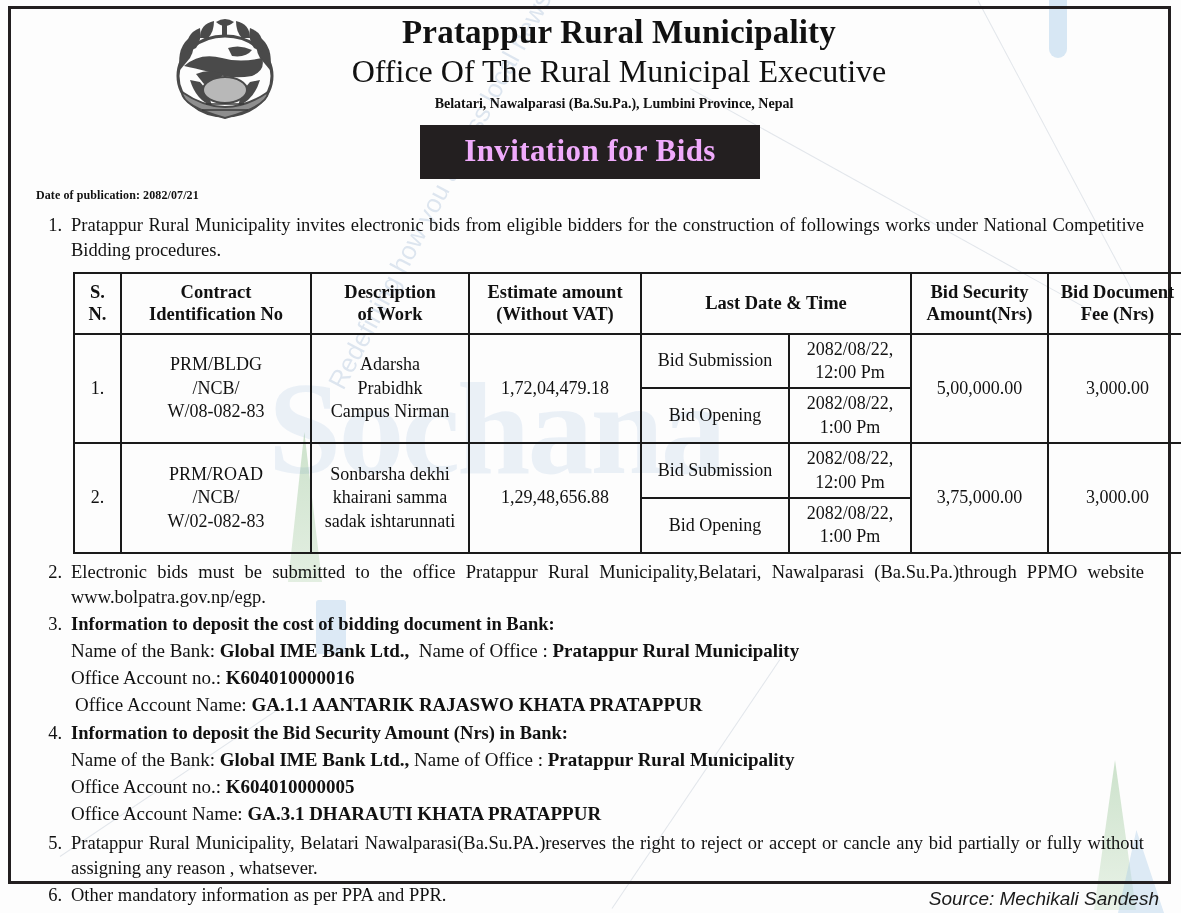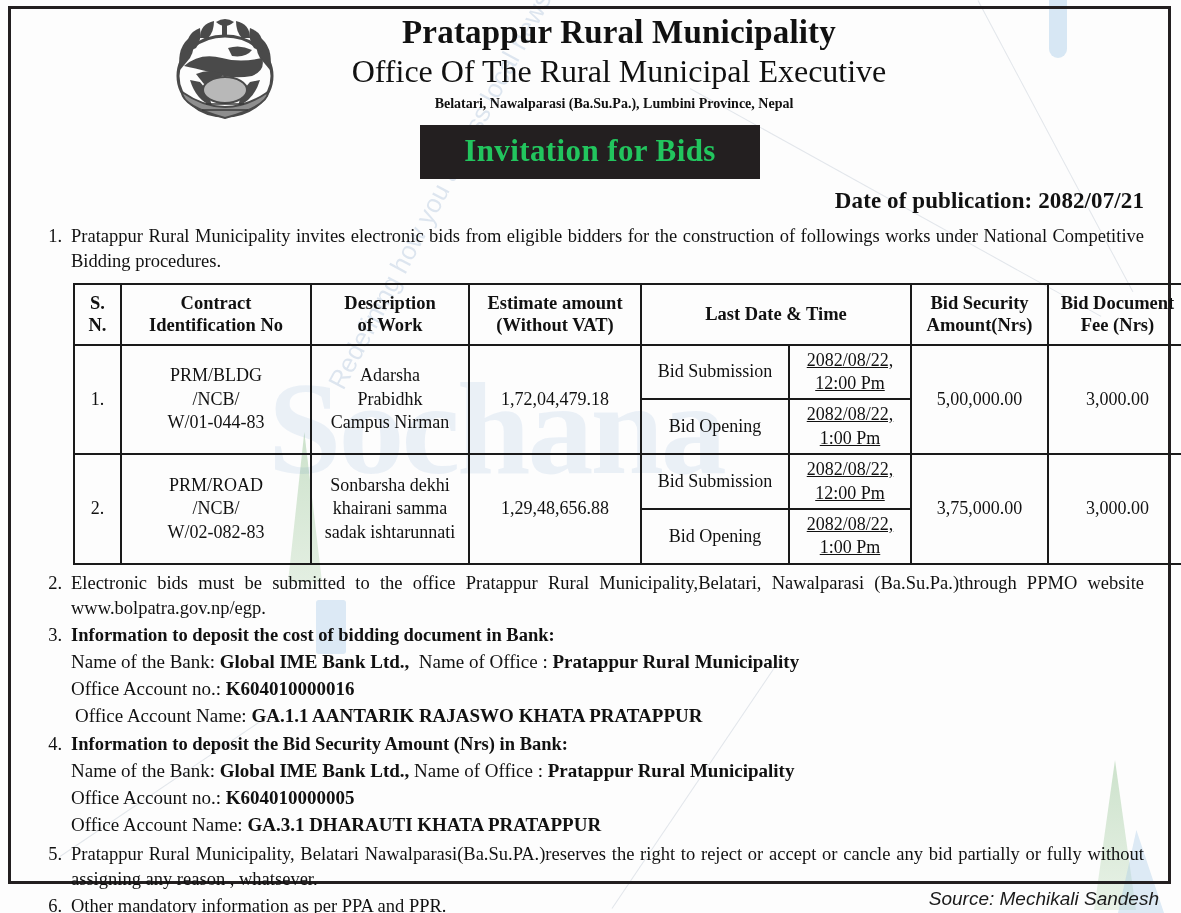--- a/index.html
+++ b/index.html
@@ -175,29 +175,29 @@
     padding-left: 48px;
   }
 
   .title-banner-wrap {
     text-align: center;
     margin-top: 12px;
   }
   .title-banner {
     display: inline-block;
     background: #231f20;
-    color: #22c55e;
+    color: #f0abfc;
     font-size: 31px;
     font-weight: bold;
     padding: 8px 44px 10px 44px;
     letter-spacing: 0.4px;
   }
   .pub-date {
-    text-align: right;
-    font-size: 23px;
+    text-align: left;
+    font-size: 12px;
     font-weight: bold;
     margin-top: 9px;
     letter-spacing: 0.1px;
   }
 
   
   .numlist {
     margin: 10px 0 0 0;
     padding: 0;
     list-style: none;
@@ -264,21 +264,21 @@
   .c-sec   { width: 137px; }
   .c-fee   { width: 139px; }
 
   td.desc-cell {
     text-align: left;
     padding-left: 12px;
     line-height: 1.42;
   }
   td.cid-cell  { line-height: 1.5; }
   td.evt-cell  { font-size: 18px; }
-  td.dt-cell   { font-size: 17px; line-height: 1.32; text-decoration: underline; }
+  td.dt-cell   { font-size: 17px; line-height: 1.32; }
 
   
   .source {
     position: absolute;
     right: 22px;
     top: 888px;
     font-size: 19px;
     font-style: italic;
     font-family: "Liberation Sans", sans-serif;
     color: #1a1a1a;
@@ -390,21 +390,21 @@
             </th>
           </tr>
         </thead>
         <tbody>
 
           <tr>
             <td rowspan="2">1.</td>
             <td rowspan="2" class="cid-cell">
               <span>PRM/BLDG</span><br>
               <span>/NCB/</span><br>
-              <span>W/01-044-83</span>
+              <span>W/08-082-83</span>
             </td>
             <td rowspan="2" class="desc-cell">
               <span>Adarsha</span><br>
               <span>Prabidhk</span><br>
               <span>Campus  Nirman</span>
             </td>
             <td rowspan="2">1,72,04,479.18</td>
             <td class="evt-cell">Bid Submission</td>
             <td class="dt-cell">
               <span>2082/08/22,</span><br>

